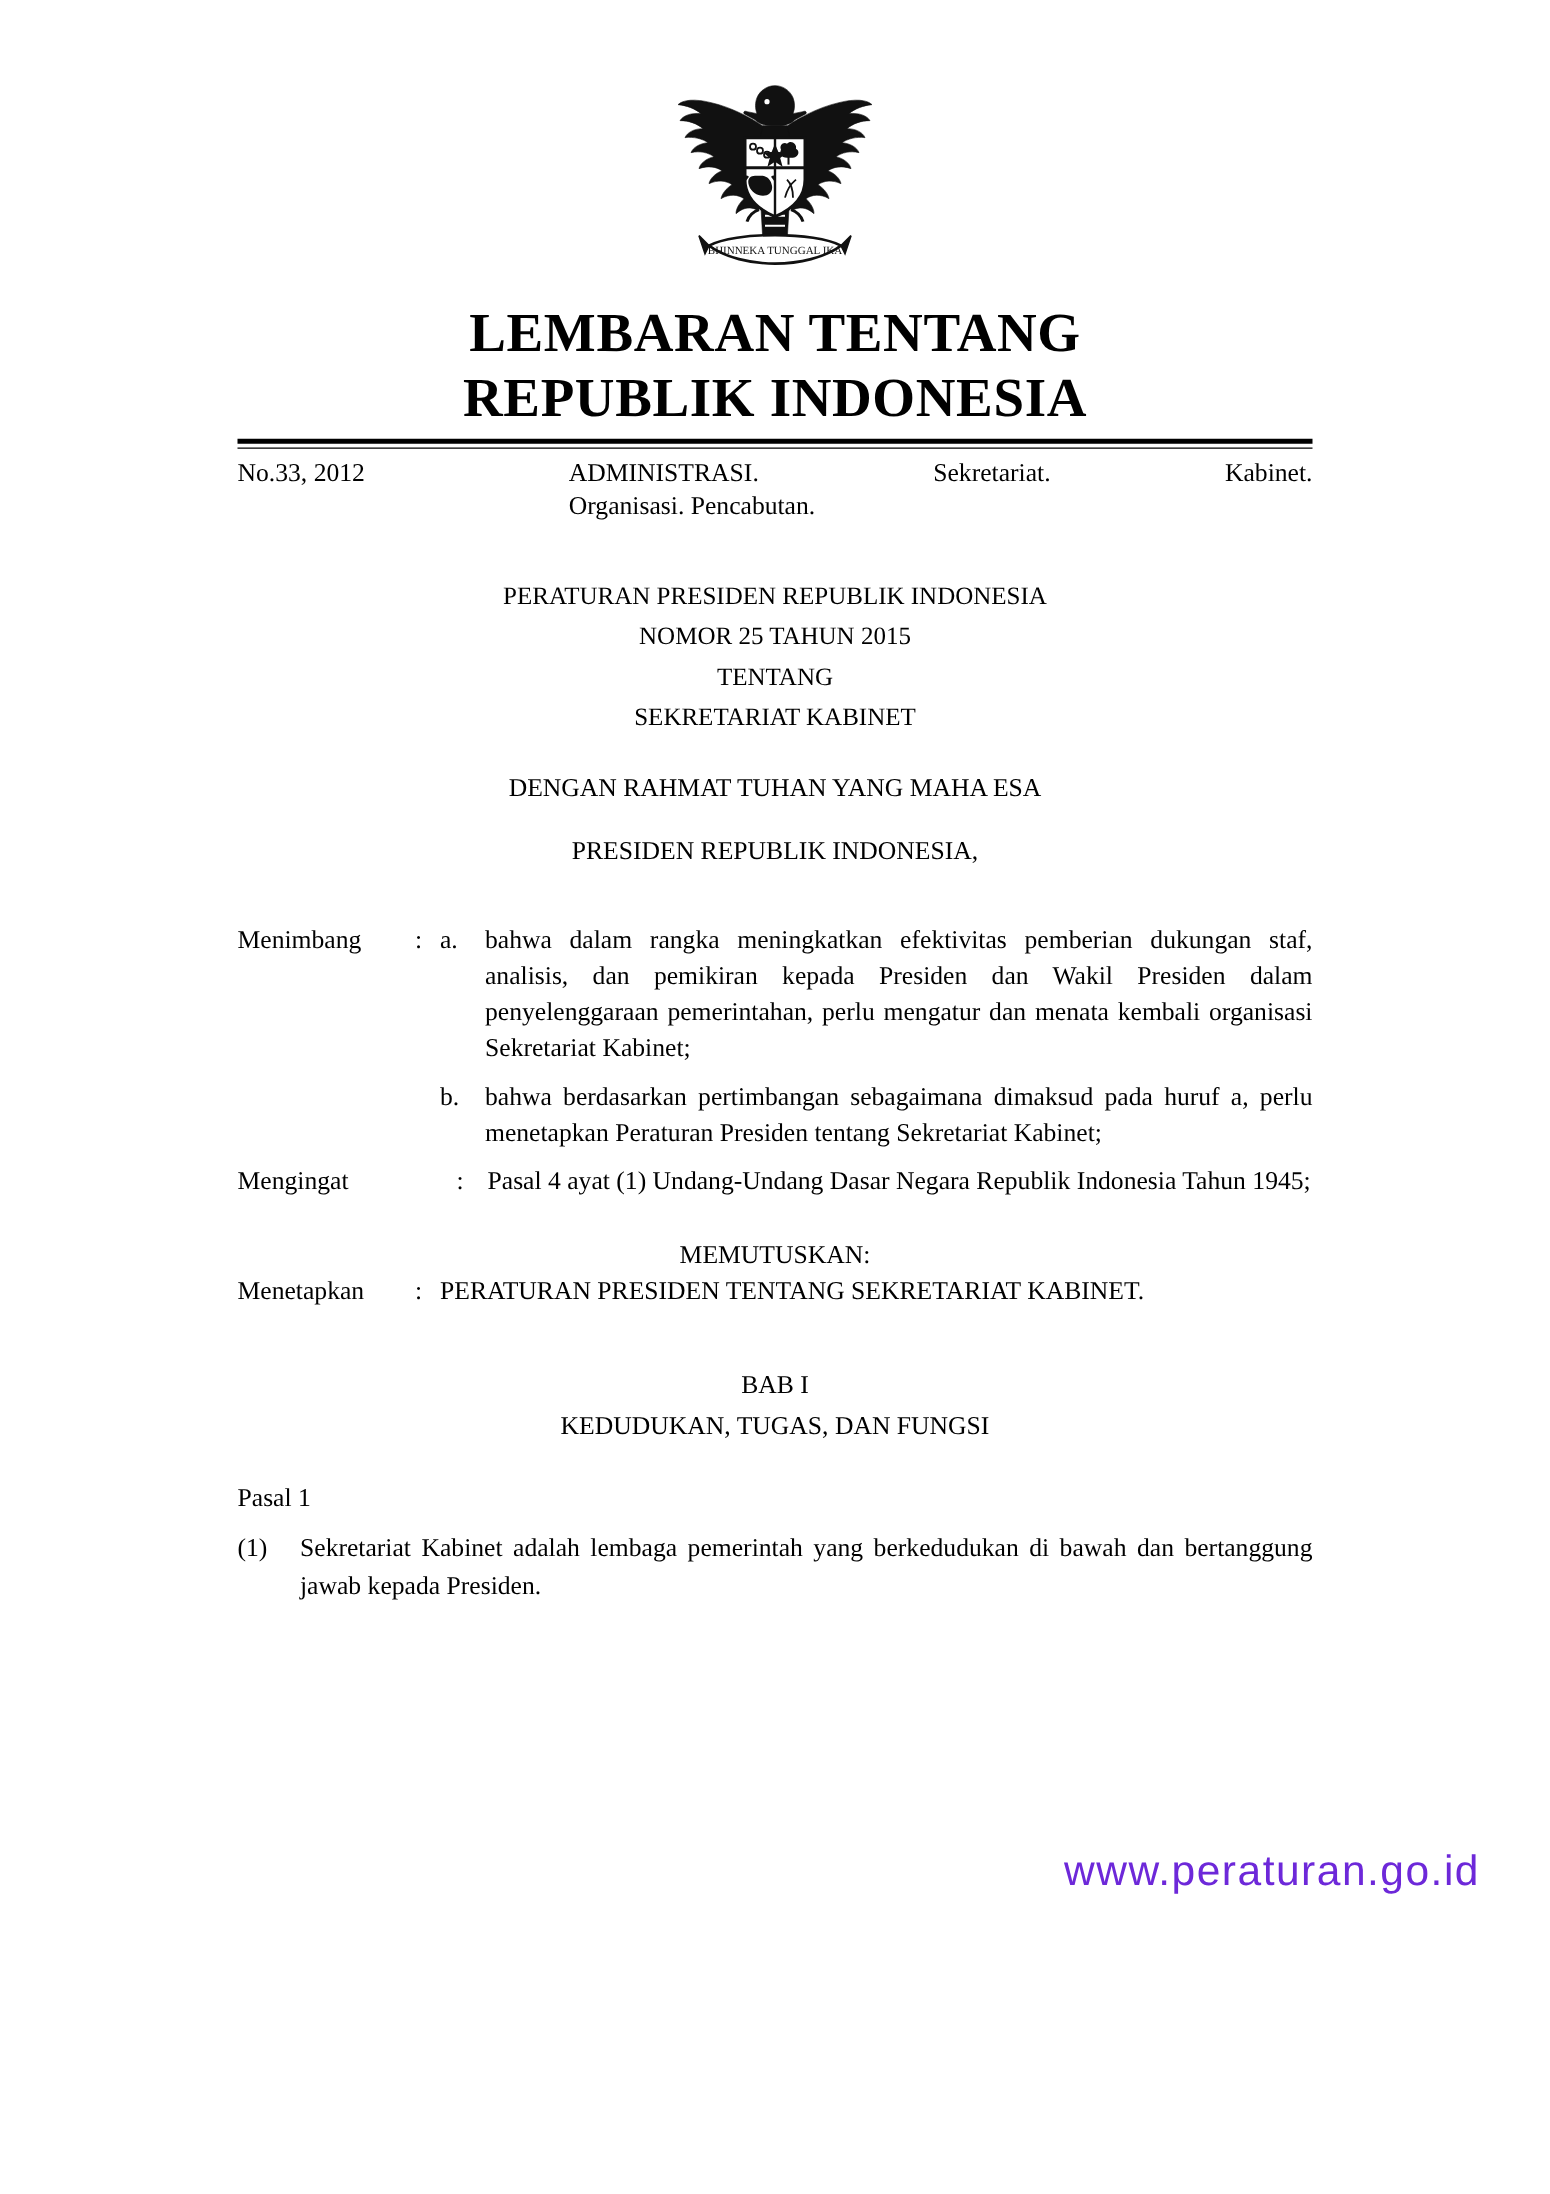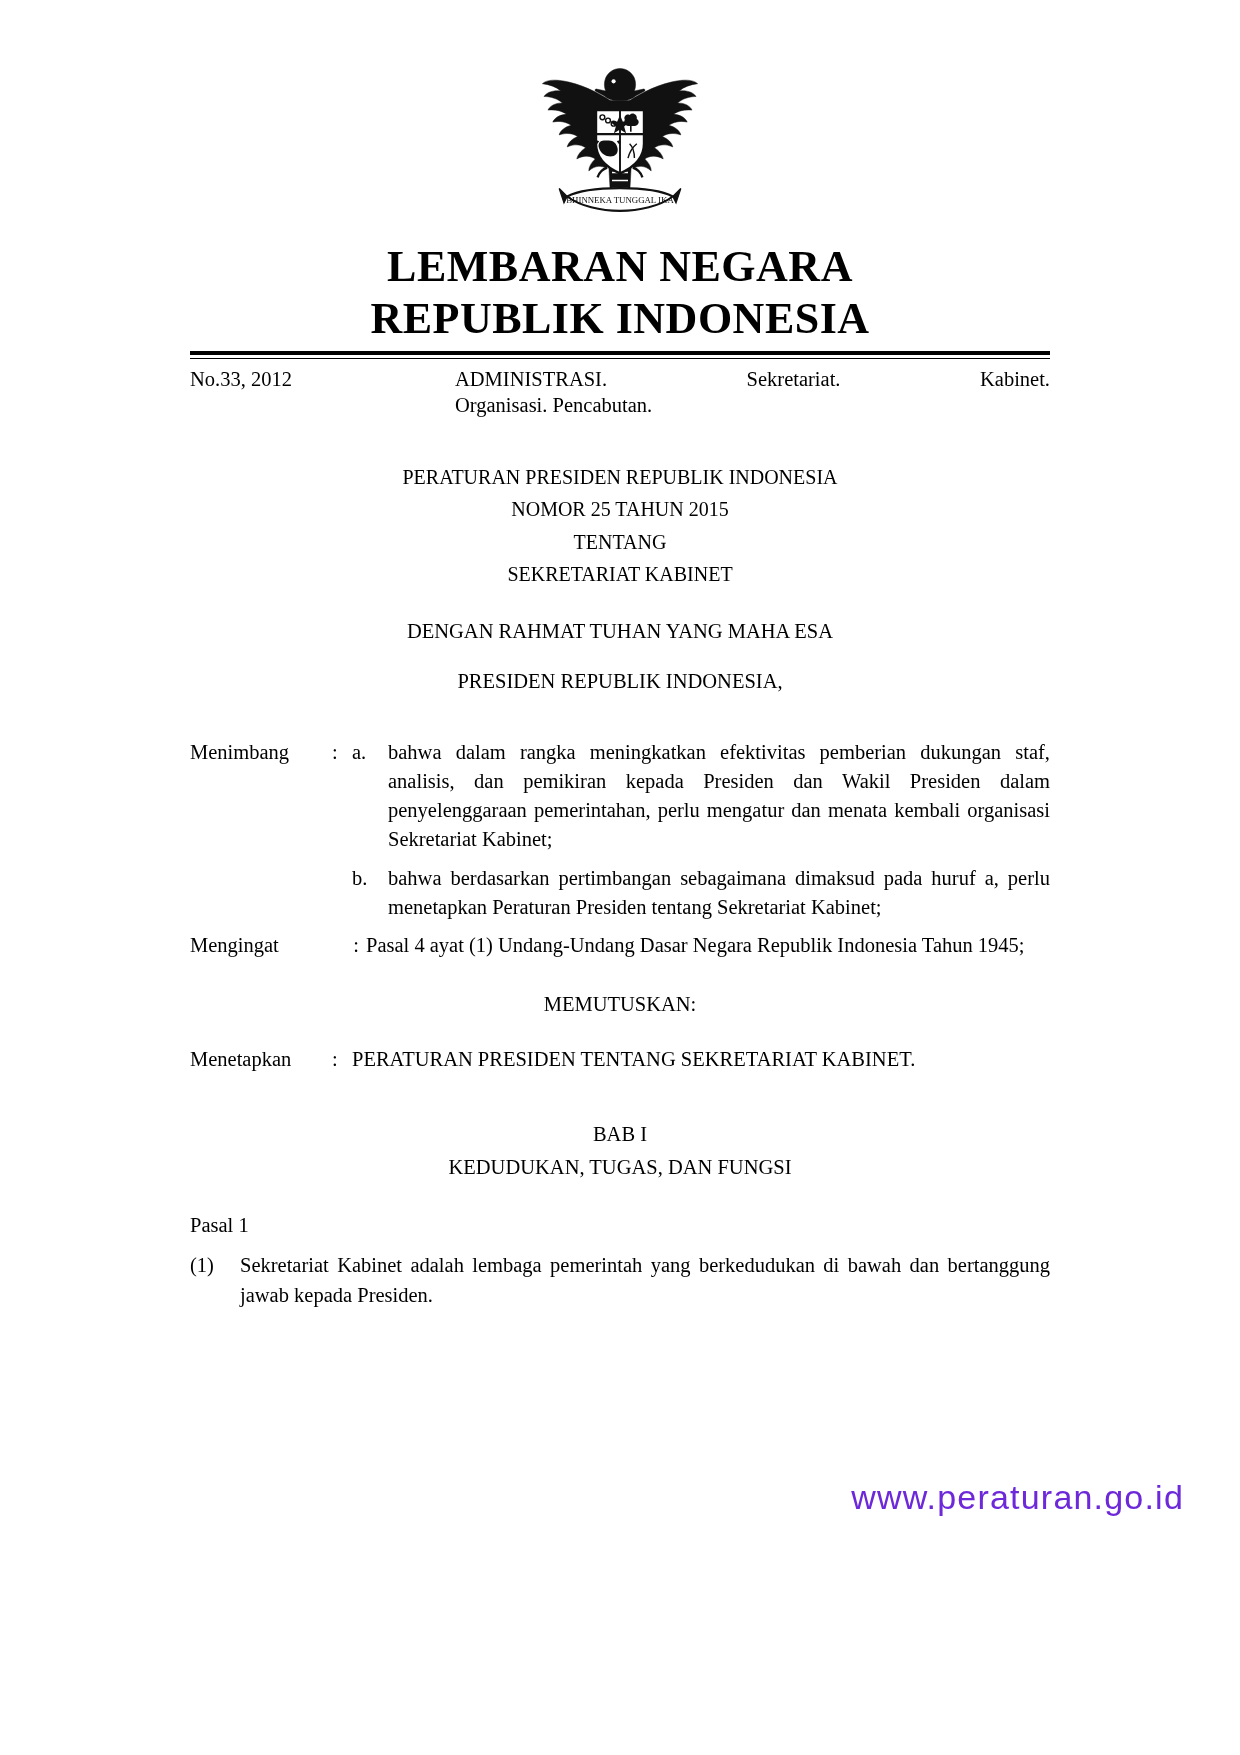--- a/index.html
+++ b/index.html
@@ -129,29 +129,28 @@
     hyphens: none;
   }
   .indent-b {
     display: flex;
     align-items: flex-start;
     font-size: 20.5px;
     line-height: 1.42;
     margin-left: 162px;
     margin-top: 9px;
   }
-  .row-mengingat { margin-top: 9px; }
+  .row-mengingat { margin-top: 9px; gap: 12px; }
   .row-menetapkan { margin-top: 0; }
 
   .memutuskan {
     text-align: center;
     font-size: 20.5px;
     line-height: 1.42;
     margin-top: 30px;
-    margin-bottom: 26px;
   }
 
   
   .bab {
     text-align: center;
     font-size: 20.5px;
     line-height: 1.62;
     margin-top: 44px;
   }
   .pasal-head {
@@ -248,21 +247,21 @@
           <g>
             <path d="M34 170 C60 156 140 156 166 170 C150 182 124 188 100 188 C76 188 50 182 34 170 Z" fill="#ffffff" stroke="#111111" stroke-width="2.6"></path>
             <path d="M34 170 L24 160 L30 178 Z M166 170 L176 160 L170 178 Z" fill="#111111" stroke="#111111" stroke-width="1.6"></path>
           </g>
           <text x="100" y="178" font-size="11" font-family="'Liberation Serif', serif" text-anchor="middle" fill="#111111" stroke="none">BHINNEKA TUNGGAL IKA</text>
         </g>
       </svg>
     </div>
 
     <div class="masthead">
-      <div>LEMBARAN NEGARA</div>
+      <div>LEMBARAN TENTANG</div>
       <div>REPUBLIK INDONESIA</div>
     </div>
     <div class="rule"></div>
 
     <div class="meta">
       <div class="meta-no">No.33, 2012</div>
       <div class="meta-subjects">
         <div class="l1">ADMINISTRASI. Sekretariat. Kabinet.</div>
         <div>Organisasi. Pencabutan.</div>
       </div>

